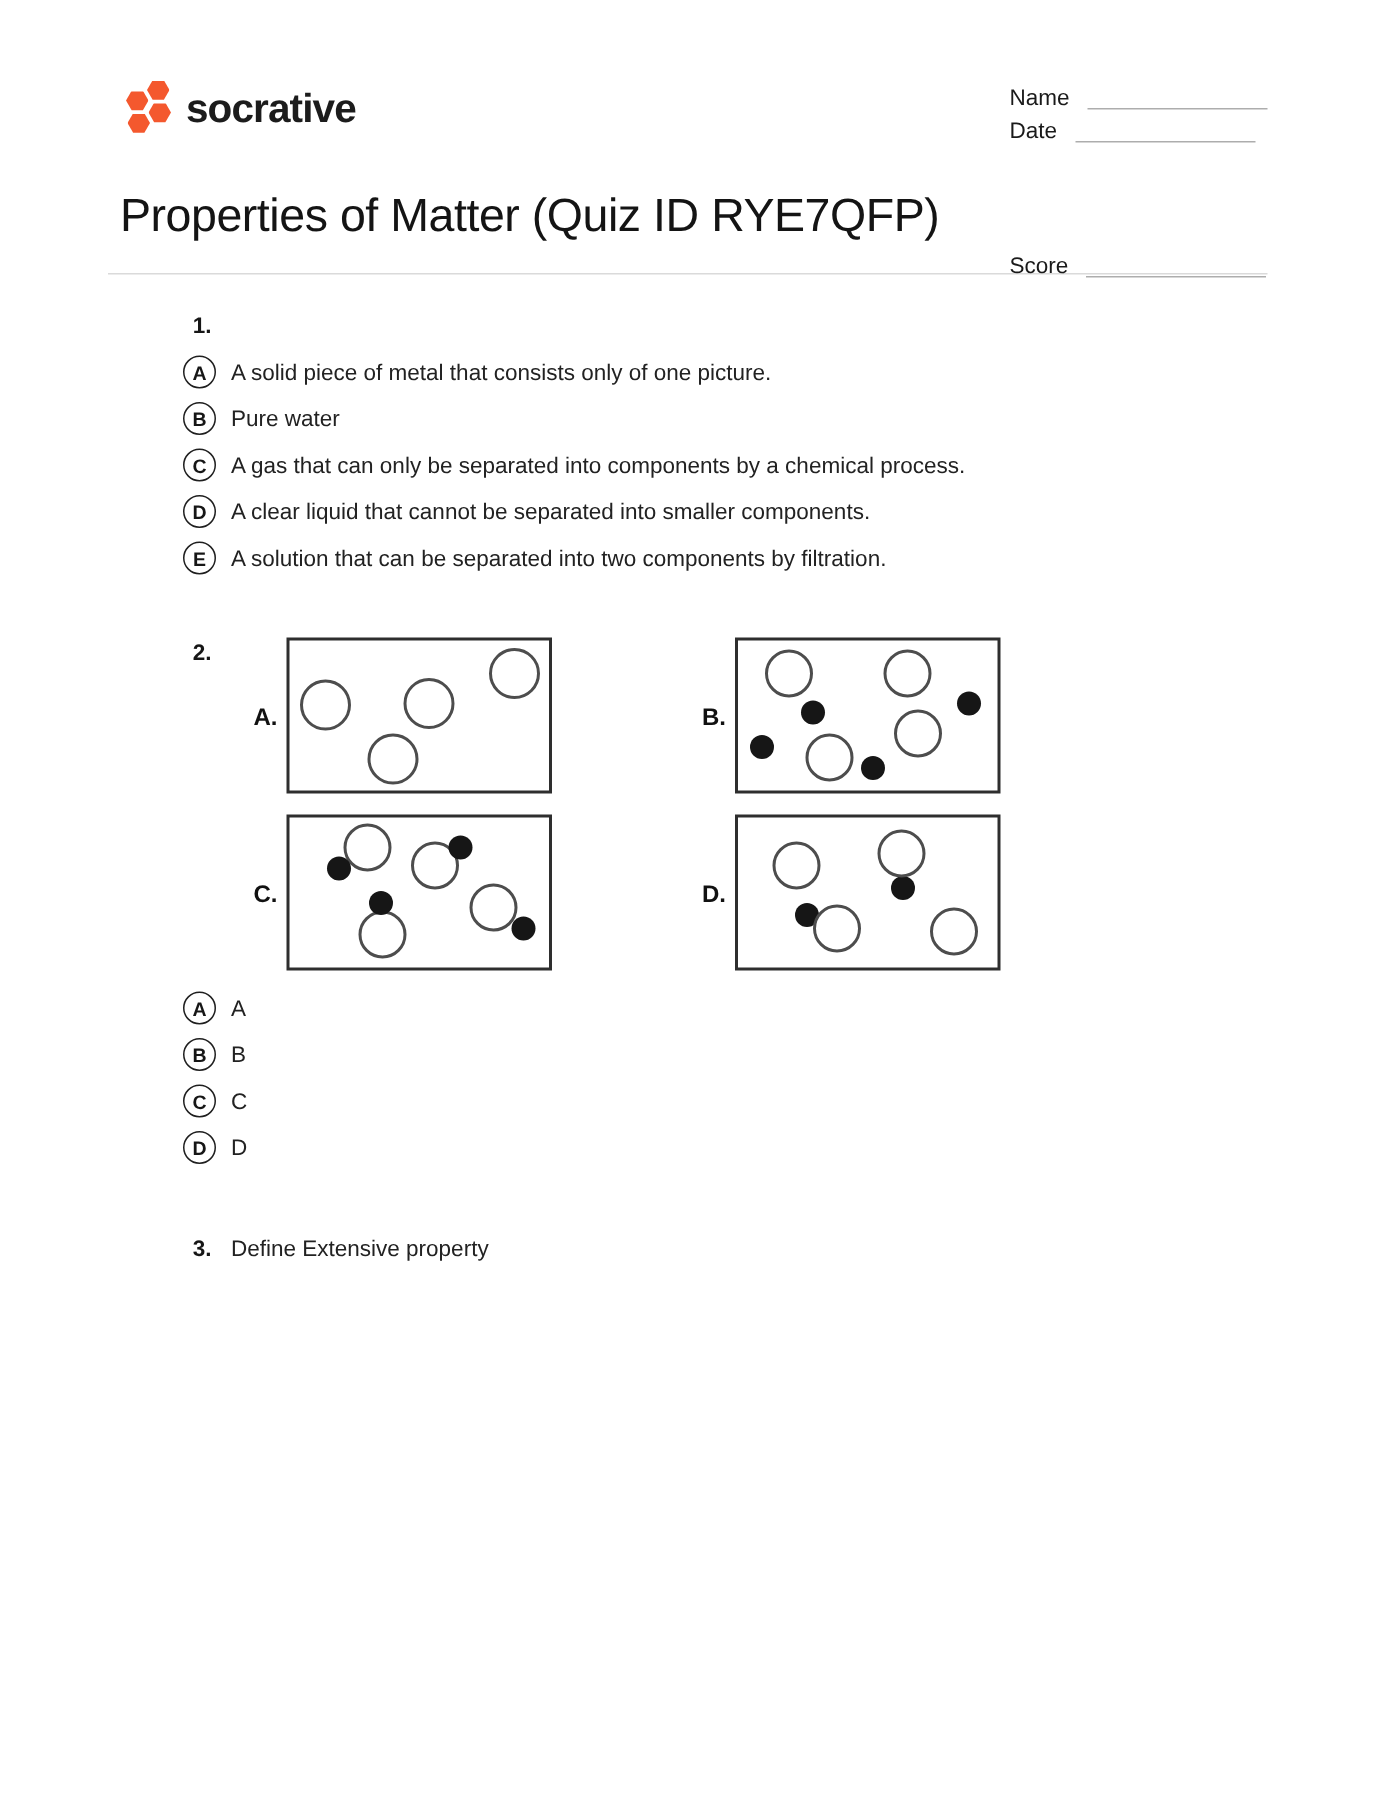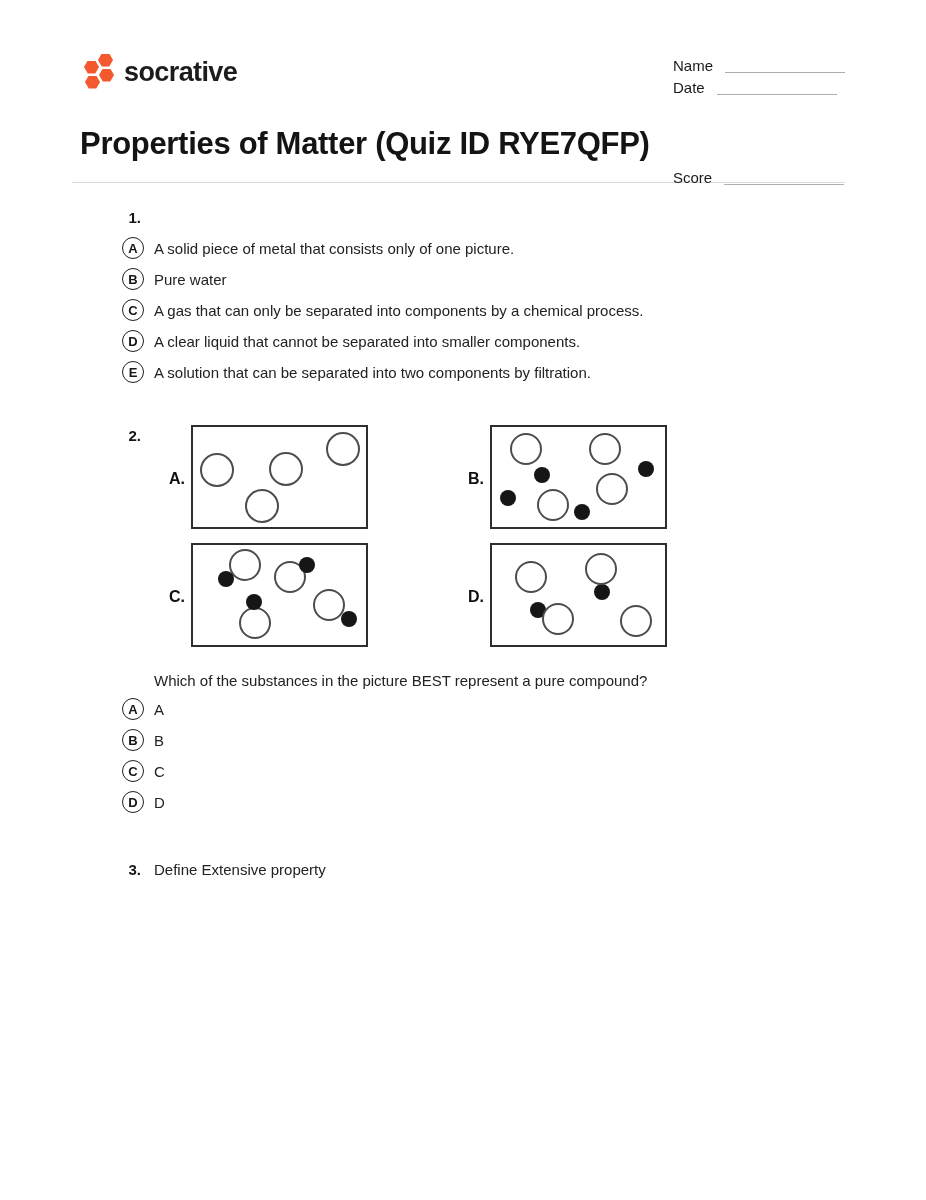--- a/index.html
+++ b/index.html
@@ -18,21 +18,21 @@
   .hex2 { left:4px;  top:7px; }
   .hex3 { left:19px; top:15px; }
   .hex4 { left:5px;  top:22px; }
   .logo-text { font-size:27px; font-weight:700; color:#1c1c1c; letter-spacing:-0.6px; margin-left:8px; }
   .fields { position:absolute; top:56px; right:81px; }
   .field-row { display:flex; justify-content:flex-start; height:22px; }
   .field-label { font-size:15px; line-height:20px; color:#1a1a1a; }
   .field-line { width:120px; height:17px; border-bottom:1px solid #adadad; margin-left:12px; }
   .score-gap { margin-top:68px; }
   
-  .page-title { margin-top:30px; font-size:31px; line-height:43px; font-weight:700;
+  .page-title { margin-top:30px; font-size:31px; line-height:43px; font-weight:400;
     color:#141414; max-width:600px; letter-spacing:-0.3px; }
   .divider { margin-top:17px; margin-left:-8px; border-top:1px solid #dadada; }
   
   .q-row { display:flex; line-height:22px; }
   .q-num { width:61px; text-align:right; font-weight:700; font-size:15px; color:#161616; flex:none; }
   .q-text { margin-left:13px; font-size:15px; color:#222222; }
   .q1 { margin-top:24px; }
   .options { margin-top:8px; }
   .option { display:flex; align-items:center; height:22px; margin-left:42px; margin-bottom:9px; }
   .opt-circle { width:22px; height:22px; border:1.5px solid #1f1f1f; border-radius:50%;
@@ -164,24 +164,20 @@
           <circle cx="48" cy="67" r="8" fill="#161616"></circle>
           <circle cx="41" cy="34" r="15" fill="#ffffff" stroke="#4d4d4d" stroke-width="2"></circle>
           <circle cx="111" cy="26" r="15" fill="#ffffff" stroke="#4d4d4d" stroke-width="2"></circle>
           <circle cx="68" cy="76" r="15" fill="#ffffff" stroke="#4d4d4d" stroke-width="2"></circle>
           <circle cx="146" cy="78" r="15" fill="#ffffff" stroke="#4d4d4d" stroke-width="2"></circle>
         </svg>
       </div>
   </div>
 
   <div>
-    <div class="q-row q2-text">
-      <span class="q-num"></span>
-      <span class="q-text">Which of the substances in the picture BEST represent a pure compound?</span>
-    </div>
     <div class="options options-q2">
       <div class="option">
         <span class="opt-circle">A</span>
         <span class="opt-text">A</span>
       </div>
       <div class="option">
         <span class="opt-circle">B</span>
         <span class="opt-text">B</span>
       </div>
       <div class="option">

